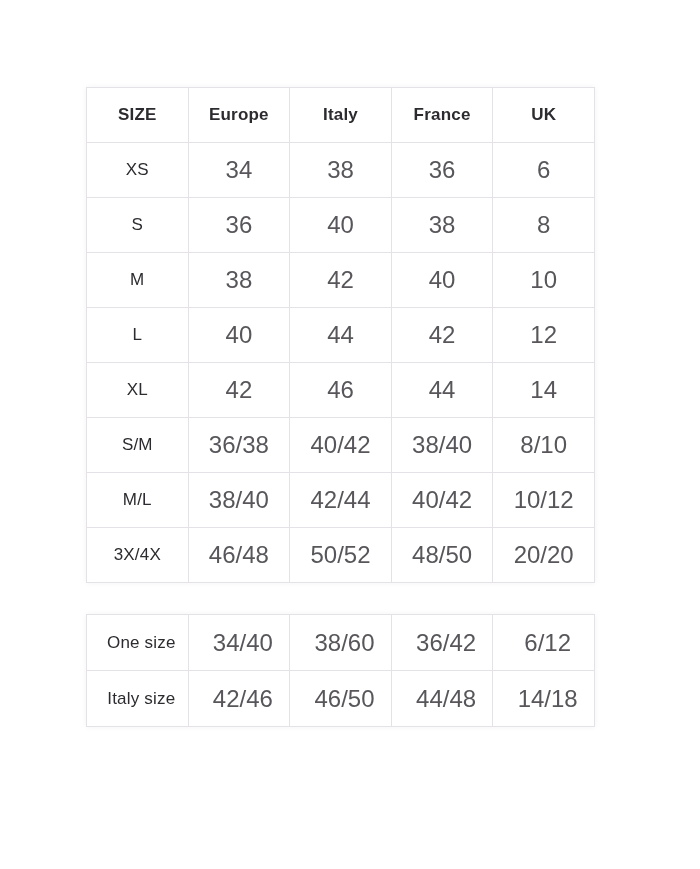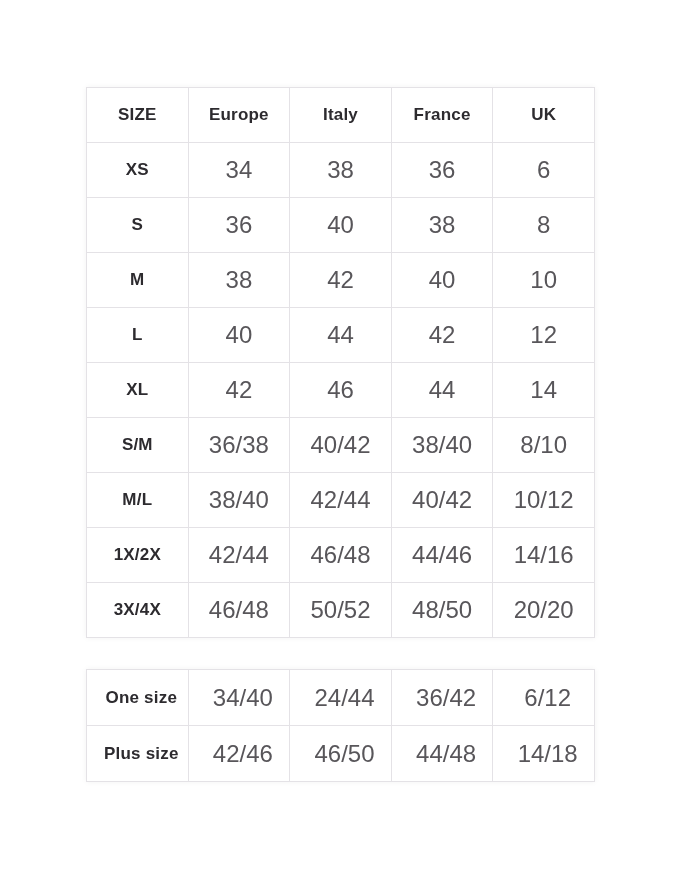--- a/index.html
+++ b/index.html
@@ -23,21 +23,21 @@
   th,td{
     border:1px solid var(--border);
     text-align:center;vertical-align:middle;
   }
   .main-table th,.main-table td{height:55px;}
   .extra-table th,.extra-table td{height:56px;padding-left:8px;}
   thead th{
     font-size:17px;font-weight:700;color:var(--head);letter-spacing:.2px;
   }
   tbody th{
-    font-size:17px;font-weight:700;color:var(--head);letter-spacing:.2px;
+    font-size:17px;font-weight:400;color:var(--head);letter-spacing:.2px;
   }
   tbody td{
     font-size:24px;font-weight:400;color:var(--val);
   }
   .extra-table{margin-top:31px;}
 </style>
 </head>
 <body>
 
 <div class="stage">
@@ -96,47 +96,40 @@
           <td>8/10</td>
         </tr>
         <tr>
           <th>M/L</th>
           <td>38/40</td>
           <td>42/44</td>
           <td>40/42</td>
           <td>10/12</td>
         </tr>
         <tr>
-          <th>1X/2X</th>
-          <td>42/44</td>
-          <td>46/48</td>
-          <td>44/46</td>
-          <td>14/16</td>
-        </tr>
-        <tr>
           <th>3X/4X</th>
           <td>46/48</td>
           <td>50/52</td>
           <td>48/50</td>
           <td>20/20</td>
         </tr>
       </tbody>
   </table>
 
   <table class="extra-table">
     <tbody>
         <tr>
           <th>One size</th>
           <td>34/40</td>
-          <td>24/44</td>
+          <td>38/60</td>
           <td>36/42</td>
           <td>6/12</td>
         </tr>
         <tr>
-          <th>Plus size</th>
+          <th>Italy size</th>
           <td>42/46</td>
           <td>46/50</td>
           <td>44/48</td>
           <td>14/18</td>
         </tr>
       </tbody>
   </table>
 
 </div>
 

